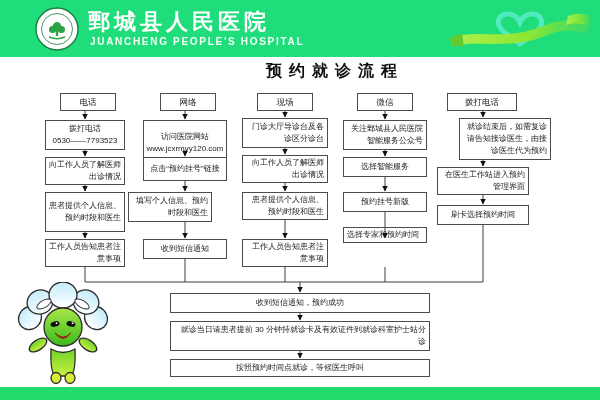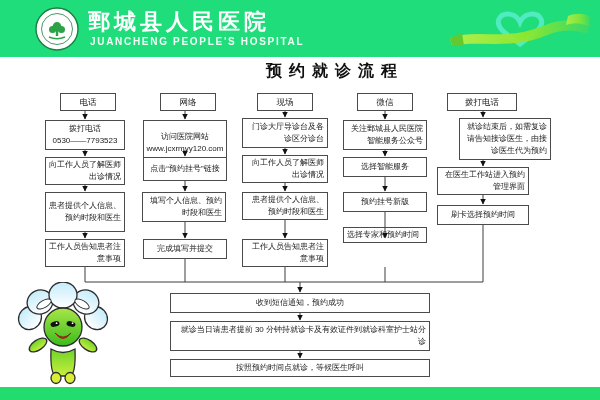--- a/index.html
+++ b/index.html
@@ -65,22 +65,22 @@
 
 <div class="fbox" style="left:45px;top:120px;width:80px;height:30px">拨打电话
 0530——7793523</div>
 <div class="fbox la" style="left:45px;top:157px;width:80px;height:28px">向工作人员了解医师出诊情况</div>
 <div class="fbox la" style="left:45px;top:192px;width:80px;height:40px">患者提供个人信息、预约时段和医生</div>
 <div class="fbox la" style="left:45px;top:239px;width:80px;height:28px">工作人员告知患者注意事项</div>
 
 <div class="fbox" style="left:143px;top:120px;width:84px;height:46px">访问医院网站
 www.jcxrmyy120.com</div>
 <div class="fbox" style="left:143px;top:157px;width:84px;height:24px">点击“预约挂号”链接</div>
-<div class="fbox la" style="left:142px;top:192px;width:84px;height:30px">填写个人信息、预约时段和医生</div>
-<div class="fbox" style="left:143px;top:239px;width:84px;height:20px">完成填写并提交</div>
+<div class="fbox la" style="left:128px;top:192px;width:84px;height:30px">填写个人信息、预约时段和医生</div>
+<div class="fbox" style="left:143px;top:239px;width:84px;height:20px">收到短信通知</div>
 
 <div class="fbox la" style="left:242px;top:118px;width:86px;height:30px">门诊大厅导诊台及各诊区分诊台</div>
 <div class="fbox la" style="left:242px;top:155px;width:86px;height:28px">向工作人员了解医师出诊情况</div>
 <div class="fbox la" style="left:242px;top:192px;width:86px;height:28px">患者提供个人信息、预约时段和医生</div>
 <div class="fbox la" style="left:242px;top:239px;width:86px;height:28px">工作人员告知患者注意事项</div>
 
 <div class="fbox la" style="left:343px;top:120px;width:84px;height:30px">关注鄄城县人民医院智能服务公众号</div>
 <div class="fbox" style="left:343px;top:157px;width:84px;height:20px">选择智能服务</div>
 <div class="fbox" style="left:343px;top:192px;width:84px;height:20px">预约挂号新版</div>
 <div class="fbox la" style="left:343px;top:227px;width:84px;height:16px">选择专家和预约时间</div>

